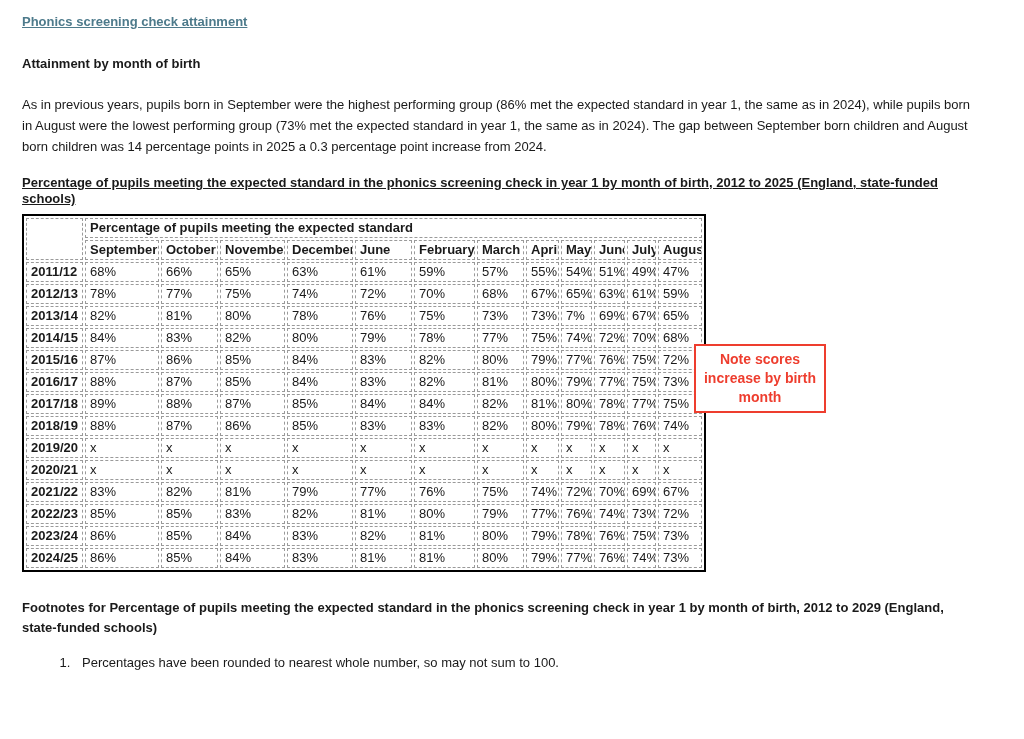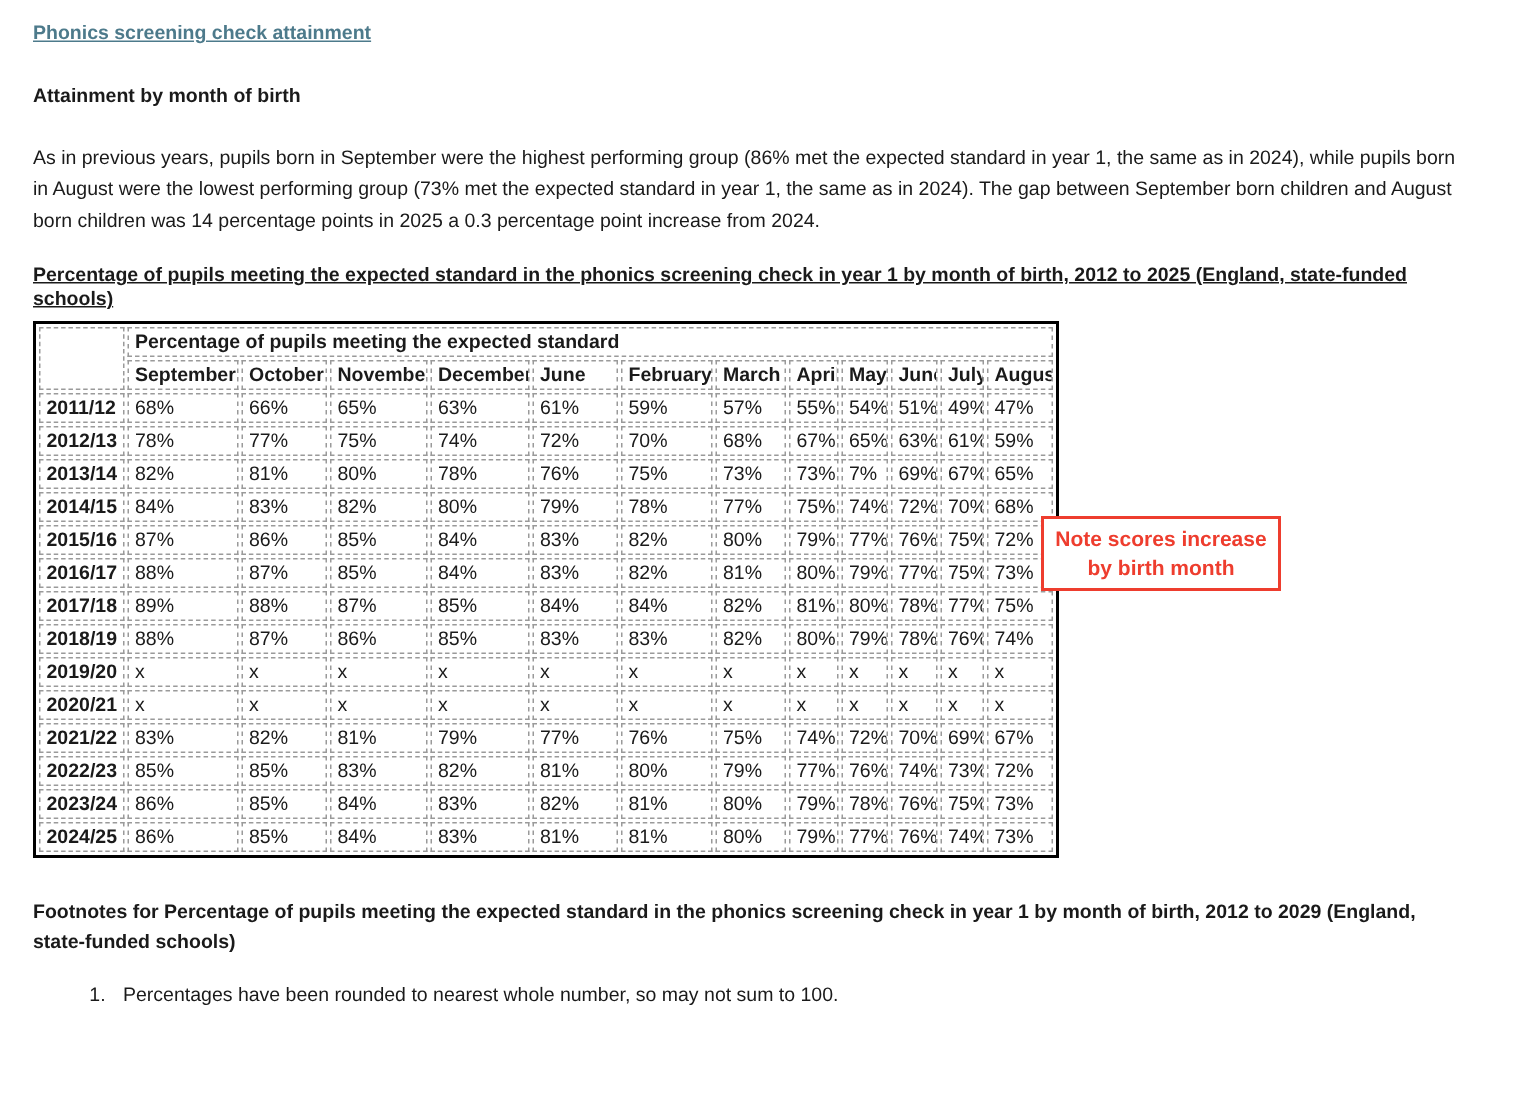--- a/index.html
+++ b/index.html
@@ -83,21 +83,21 @@
   }
   table.data-table th { font-weight: bold; }
   table.data-table td { font-weight: normal; }
   table.data-table th.group-header { }
   table.data-table th.corner { border: 1px dashed #9a9a9a; }
   table.data-table th.year-cell { font-weight: bold; }
   .note-box {
     position: absolute;
     left: 672px;
     top: 130px;
-    width: 160px;
+    width: 132px;
     border: 2px solid #ee3d2e;
     color: #ee3d2e;
     font-weight: bold;
     font-size: 14px;
     line-height: 19px;
     text-align: center;
     padding: 4px 6px;
     box-sizing: border-box;
     background: #ffffff;
   }

